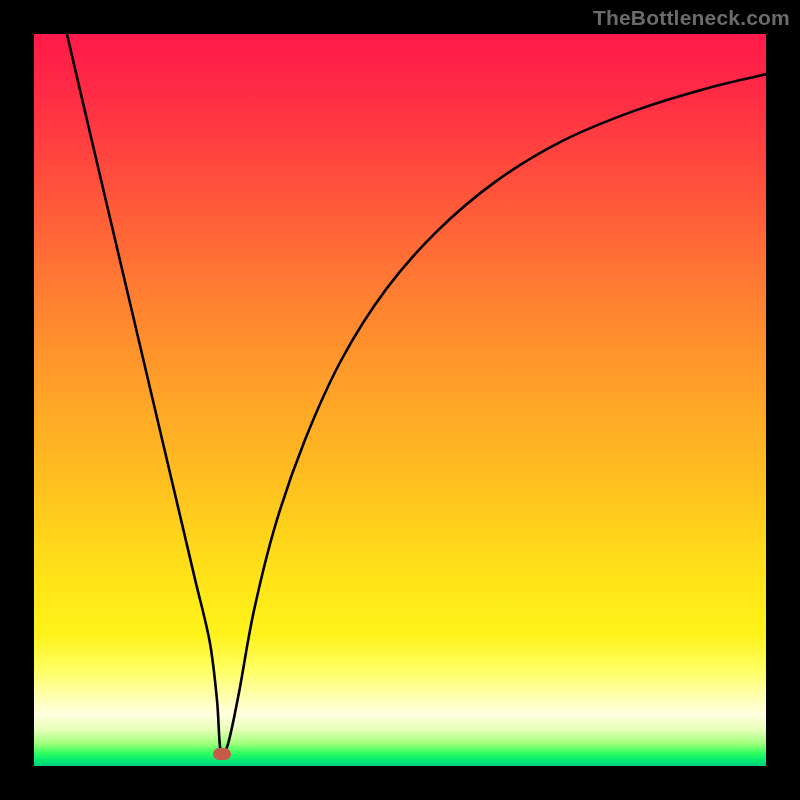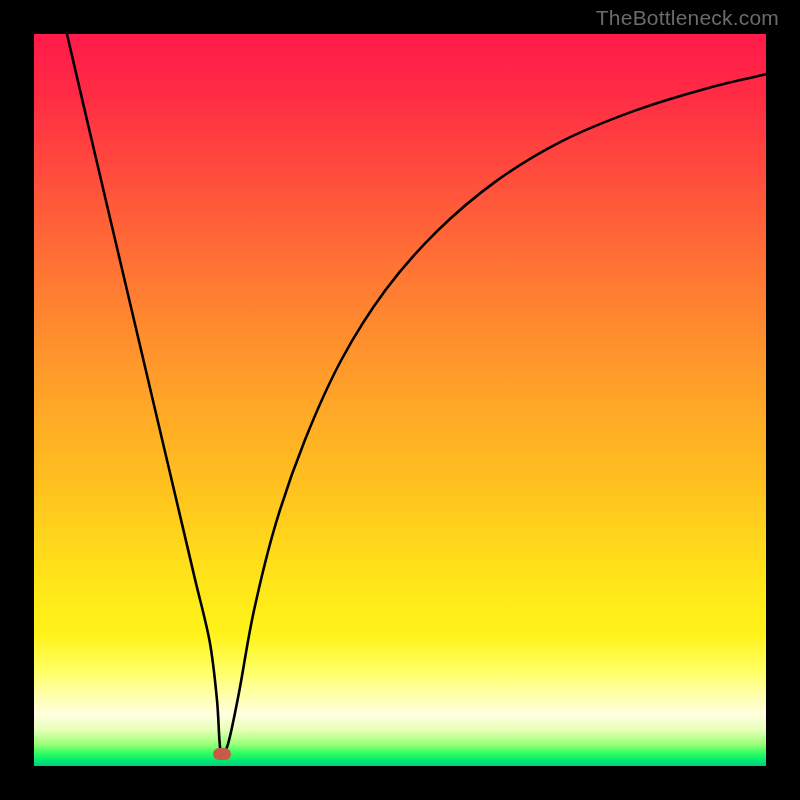--- a/index.html
+++ b/index.html
@@ -40,24 +40,24 @@
       #e8ffb8 95%,
       #9cff7a 97%,
       #2cff5f 98.3%,
       #00e873 99.3%,
       #00d07a 100%
     );
   }
   .watermark {
     position: absolute;
     top: 6px;
-    right: 21px;
+    right: 10px;
     color: #6b6b6b;
     font-size: 21px;
-    font-weight: 400;
+    font-weight: 700;
     letter-spacing: 0.2px;
     user-select: none;
   }
   svg.curve {
     position: absolute;
     left: 0;
     top: 0;
     width: 732px;
     height: 732px;
     overflow: visible;

